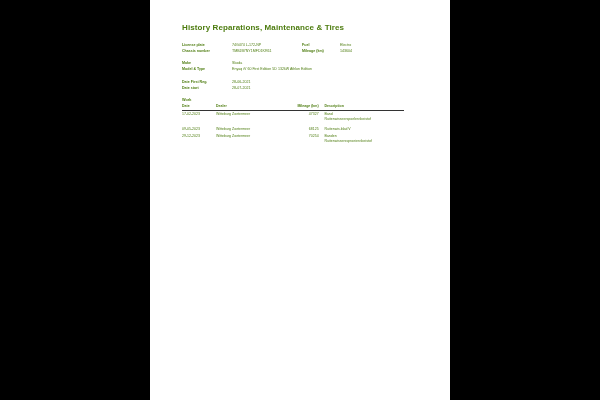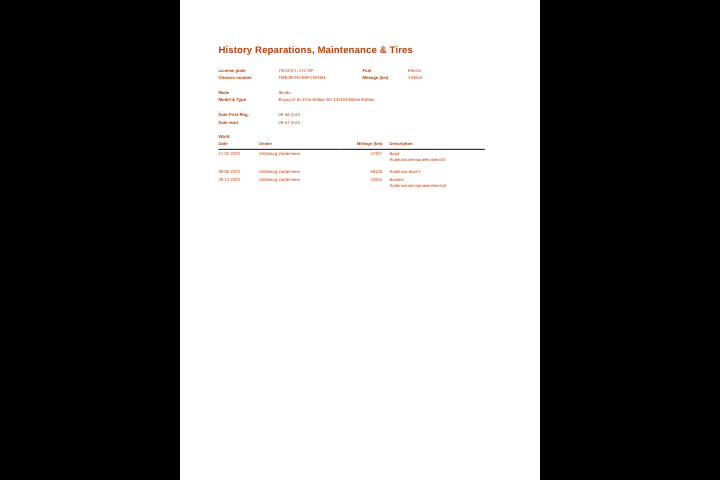--- a/index.html
+++ b/index.html
@@ -17,23 +17,23 @@
     position: absolute;
     left: 150px;
     top: 0;
     width: 300px;
     height: 400px;
     background: #ffffff;
   }
   #doc {
     position: absolute;
     left: 32px;
-    top: 38px;
+    top: 24px;
     width: 240px;
-    color: #c2410c;
+    color: #4d7c0f;
   }
   .doc-title {
     font-size: 8px;
     font-weight: bold;
     letter-spacing: 0.1px;
     margin: 0 0 10px 0;
     line-height: 1.1;
   }
   .section {
     margin-bottom: 7px;

